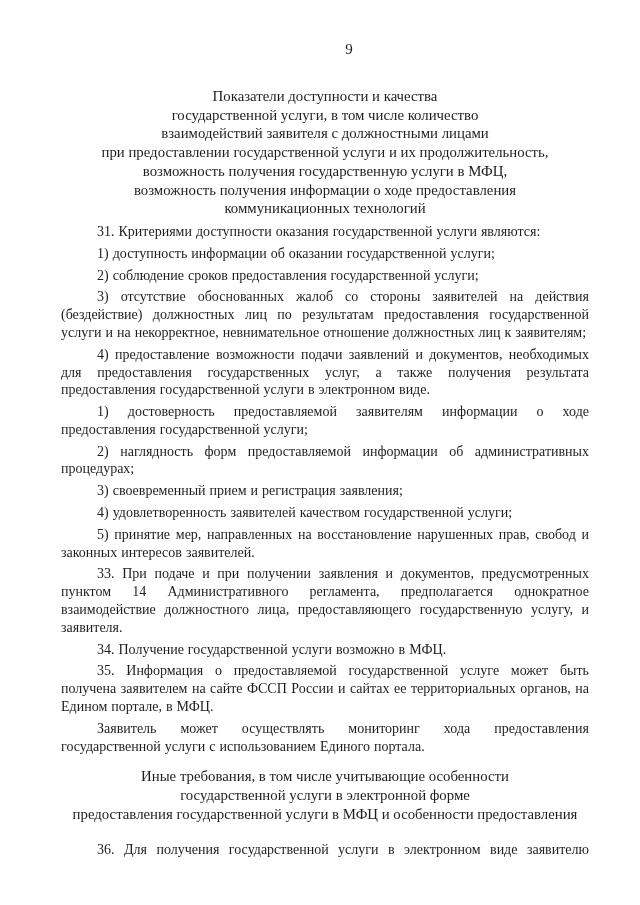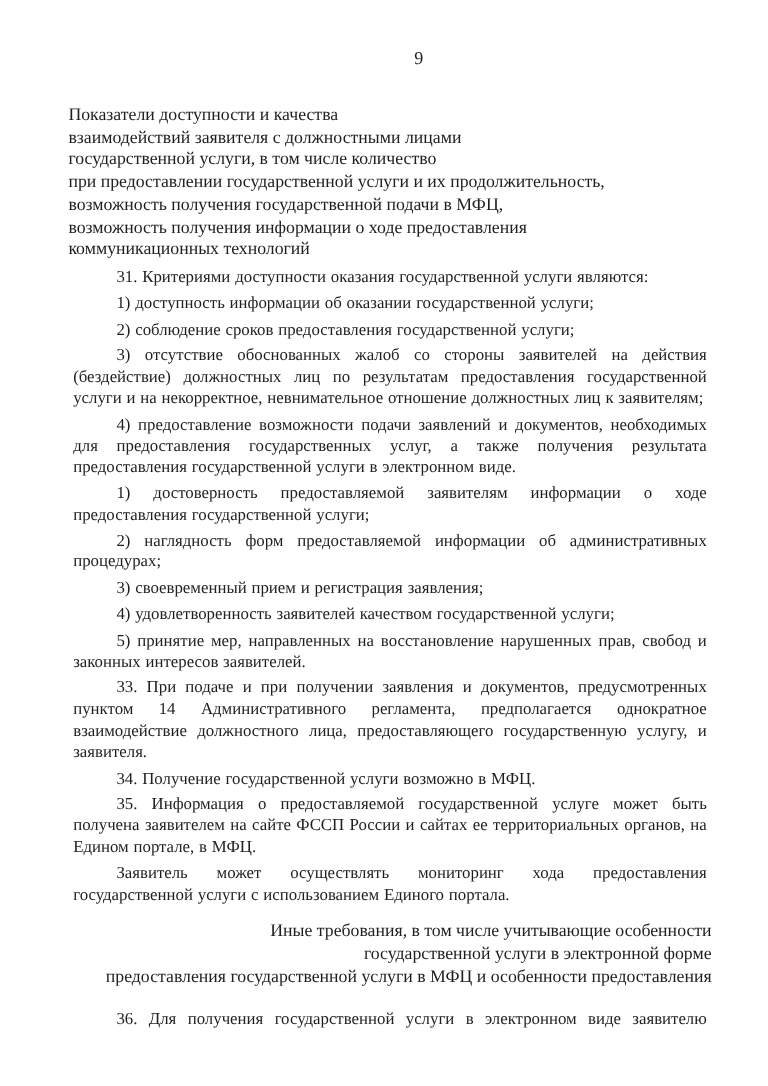--- a/index.html
+++ b/index.html
@@ -25,26 +25,27 @@
     font-size: 15px;
     line-height: 17px;
   }
   .content {
     position: absolute;
     left: 57px;
     top: 87px;
     width: 536px;
   }
   .heading {
+    text-align: center;
     font-size: 14.8px;
     line-height: 18.7px;
   }
   .subheading {
     margin-top: 12px;
-    text-align: right;
+    text-align: center;
     font-size: 14.8px;
     line-height: 18.7px;
   }
   .paras {
     margin-top: 5px;
   }
   .para {
     margin: 4px;
     font-size: 14px;
     line-height: 17.8px;
@@ -63,24 +64,24 @@
 <body>
 
 <div class="page">
 
   <div class="page-number">9</div>
 
   <div class="content">
 
     <div class="heading">
       <div class="h-line">Показатели доступности и качества</div>
+      <div class="h-line">государственной услуги, в том числе количество</div>
       <div class="h-line">взаимодействий заявителя с должностными лицами</div>
-      <div class="h-line">государственной услуги, в том числе количество</div>
       <div class="h-line">при предоставлении государственной услуги и их продолжительность,</div>
-      <div class="h-line">возможность получения государственной подачи в МФЦ,</div>
+      <div class="h-line">возможность получения государственную услуги в МФЦ,</div>
       <div class="h-line">возможность получения информации о ходе предоставления</div>
       <div class="h-line">коммуникационных технологий</div>
     </div>
 
     <div class="paras">
       <p class="para">31. Критериями доступности оказания государственной услуги являются:</p>
       <p class="para">1) доступность информации об оказании государственной услуги;</p>
       <p class="para">2) соблюдение сроков предоставления государственной услуги;</p>
       <p class="para">3) отсутствие обоснованных жалоб со стороны заявителей на действия (бездействие) должностных лиц по результатам предоставления государственной услуги и на некорректное, невнимательное отношение должностных лиц к заявителям;</p>
       <p class="para">4) предоставление возможности подачи заявлений и документов, необходимых для предоставления государственных услуг, а также получения результата предоставления государственной услуги в электронном виде.</p>

